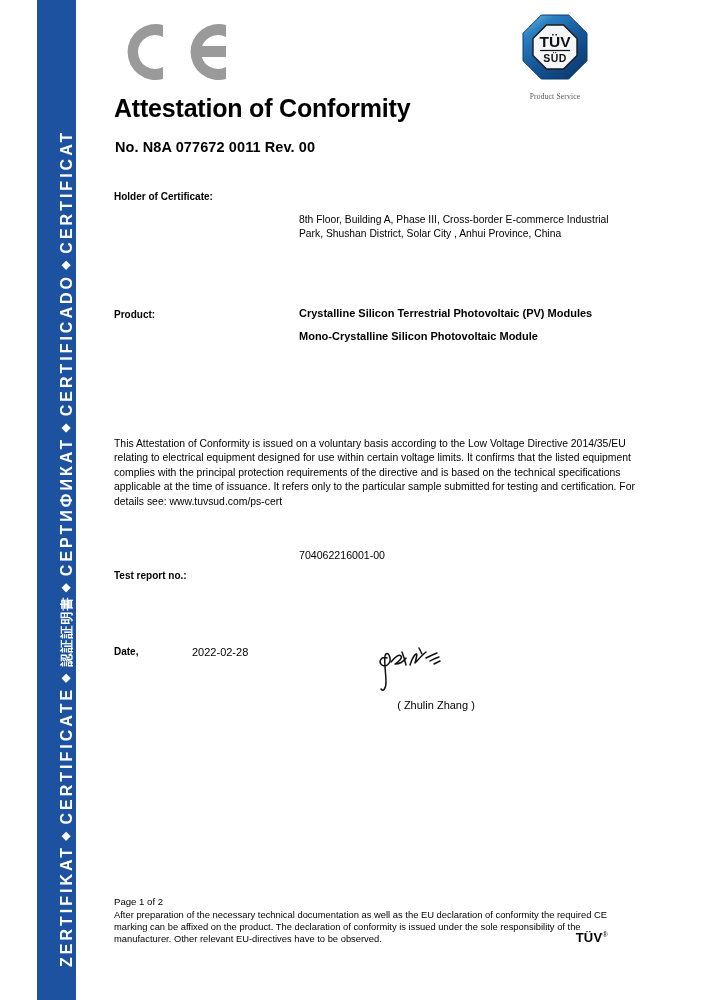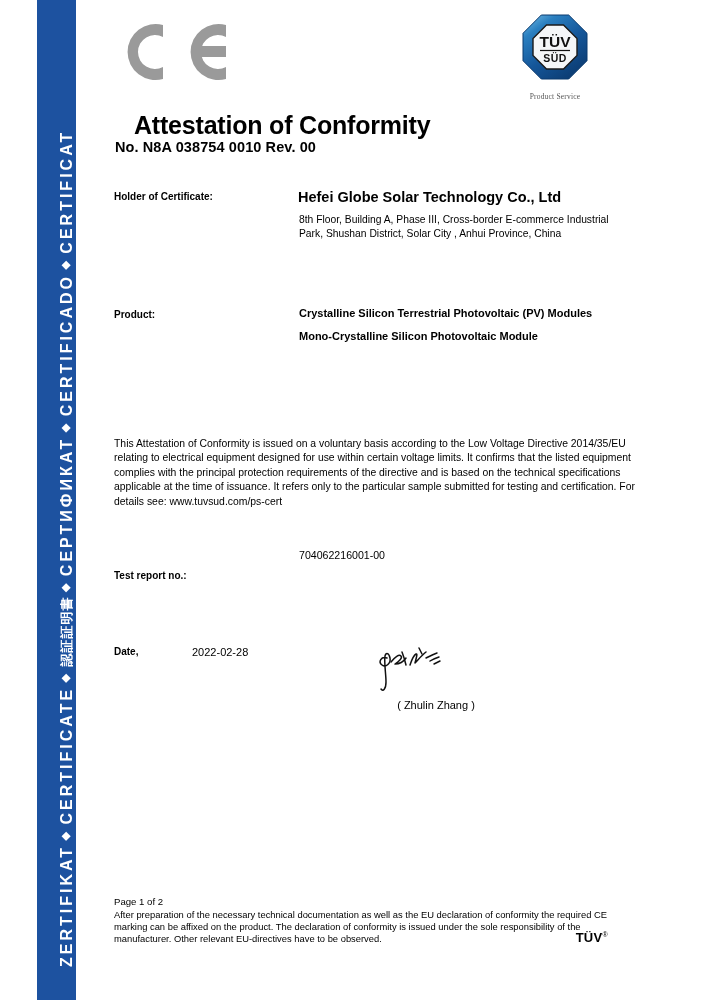--- a/index.html
+++ b/index.html
@@ -91,25 +91,24 @@
     color: #555;
     margin-top: 12px;
     letter-spacing: .2px;
     font-family: Liberation Serif, serif;
   }
 
   
   .title-main {
     position: absolute;
     left: 114px;
-    top: 111px;
+    top: 94px;
     font-size: 25px;
     font-weight: bold;
     letter-spacing: -0.2px;
-    margin-left: 20px;
   }
   .title-sub {
     position: absolute;
     left: 115px;
     top: 139px;
     font-size: 14.5px;
     font-weight: bold;
     letter-spacing: 0.1px;
   }
 
@@ -267,24 +266,23 @@
         <polygon points="24.5,11 41.5,11 55,24.5 55,41.5 41.5,55 24.5,55 11,41.5 11,24.5" fill="#f4f6f8" stroke="#1a1a1a" stroke-width="1.4"></polygon>
         <text x="33" y="32.5" text-anchor="middle" font-family="Liberation Sans, sans-serif" font-size="15.5" font-weight="bold" fill="#111">TÜV</text>
         <line x1="18" y1="36.5" x2="48" y2="36.5" stroke="#111" stroke-width="1.2"></line>
         <text x="33" y="48" text-anchor="middle" font-family="Liberation Sans, sans-serif" font-size="10.5" font-weight="bold" fill="#111" letter-spacing="0.5">SÜD</text>
       </svg>
     </div>
     <div class="tuv-caption">Product Service</div>
   </div>
 
   <div class="title-main">Attestation of Conformity</div>
-  <div class="title-sub">No. N8A 038754 0010 Rev. 00</div>
+  <div class="title-sub">No. N8A 077672 0011 Rev. 00</div>
 
   <div class="lbl lbl-holder">Holder of Certificate:</div>
-  <div class="val-big val-holder">Hefei Globe Solar Technology Co., Ltd</div>
   <div class="val-addr addr-holder">8th Floor, Building A, Phase III, Cross-border E-commerce Industrial Park, Shushan District, Solar City , Anhui Province, China</div>
 
   <div class="lbl lbl-product">Product:</div>
   <div class="val-prod val-product-1">Crystalline Silicon Terrestrial Photovoltaic (PV) Modules</div>
   <div class="val-prod val-product-2">Mono-Crystalline Silicon Photovoltaic Module</div>
 
   <div class="body-para">This Attestation of Conformity is issued on a voluntary basis according to the Low Voltage Directive 2014/35/EU relating to electrical equipment designed for use within certain voltage limits. It confirms that the listed equipment complies with the principal protection requirements of the directive and is based on the technical specifications applicable at the time of issuance. It refers only to the particular sample submitted for testing and certification. For details see: www.tuvsud.com/ps-cert</div>
 
   <div class="lbl lbl-report">Test report no.:</div>
   <div class="val-report">704062216001-00</div>

